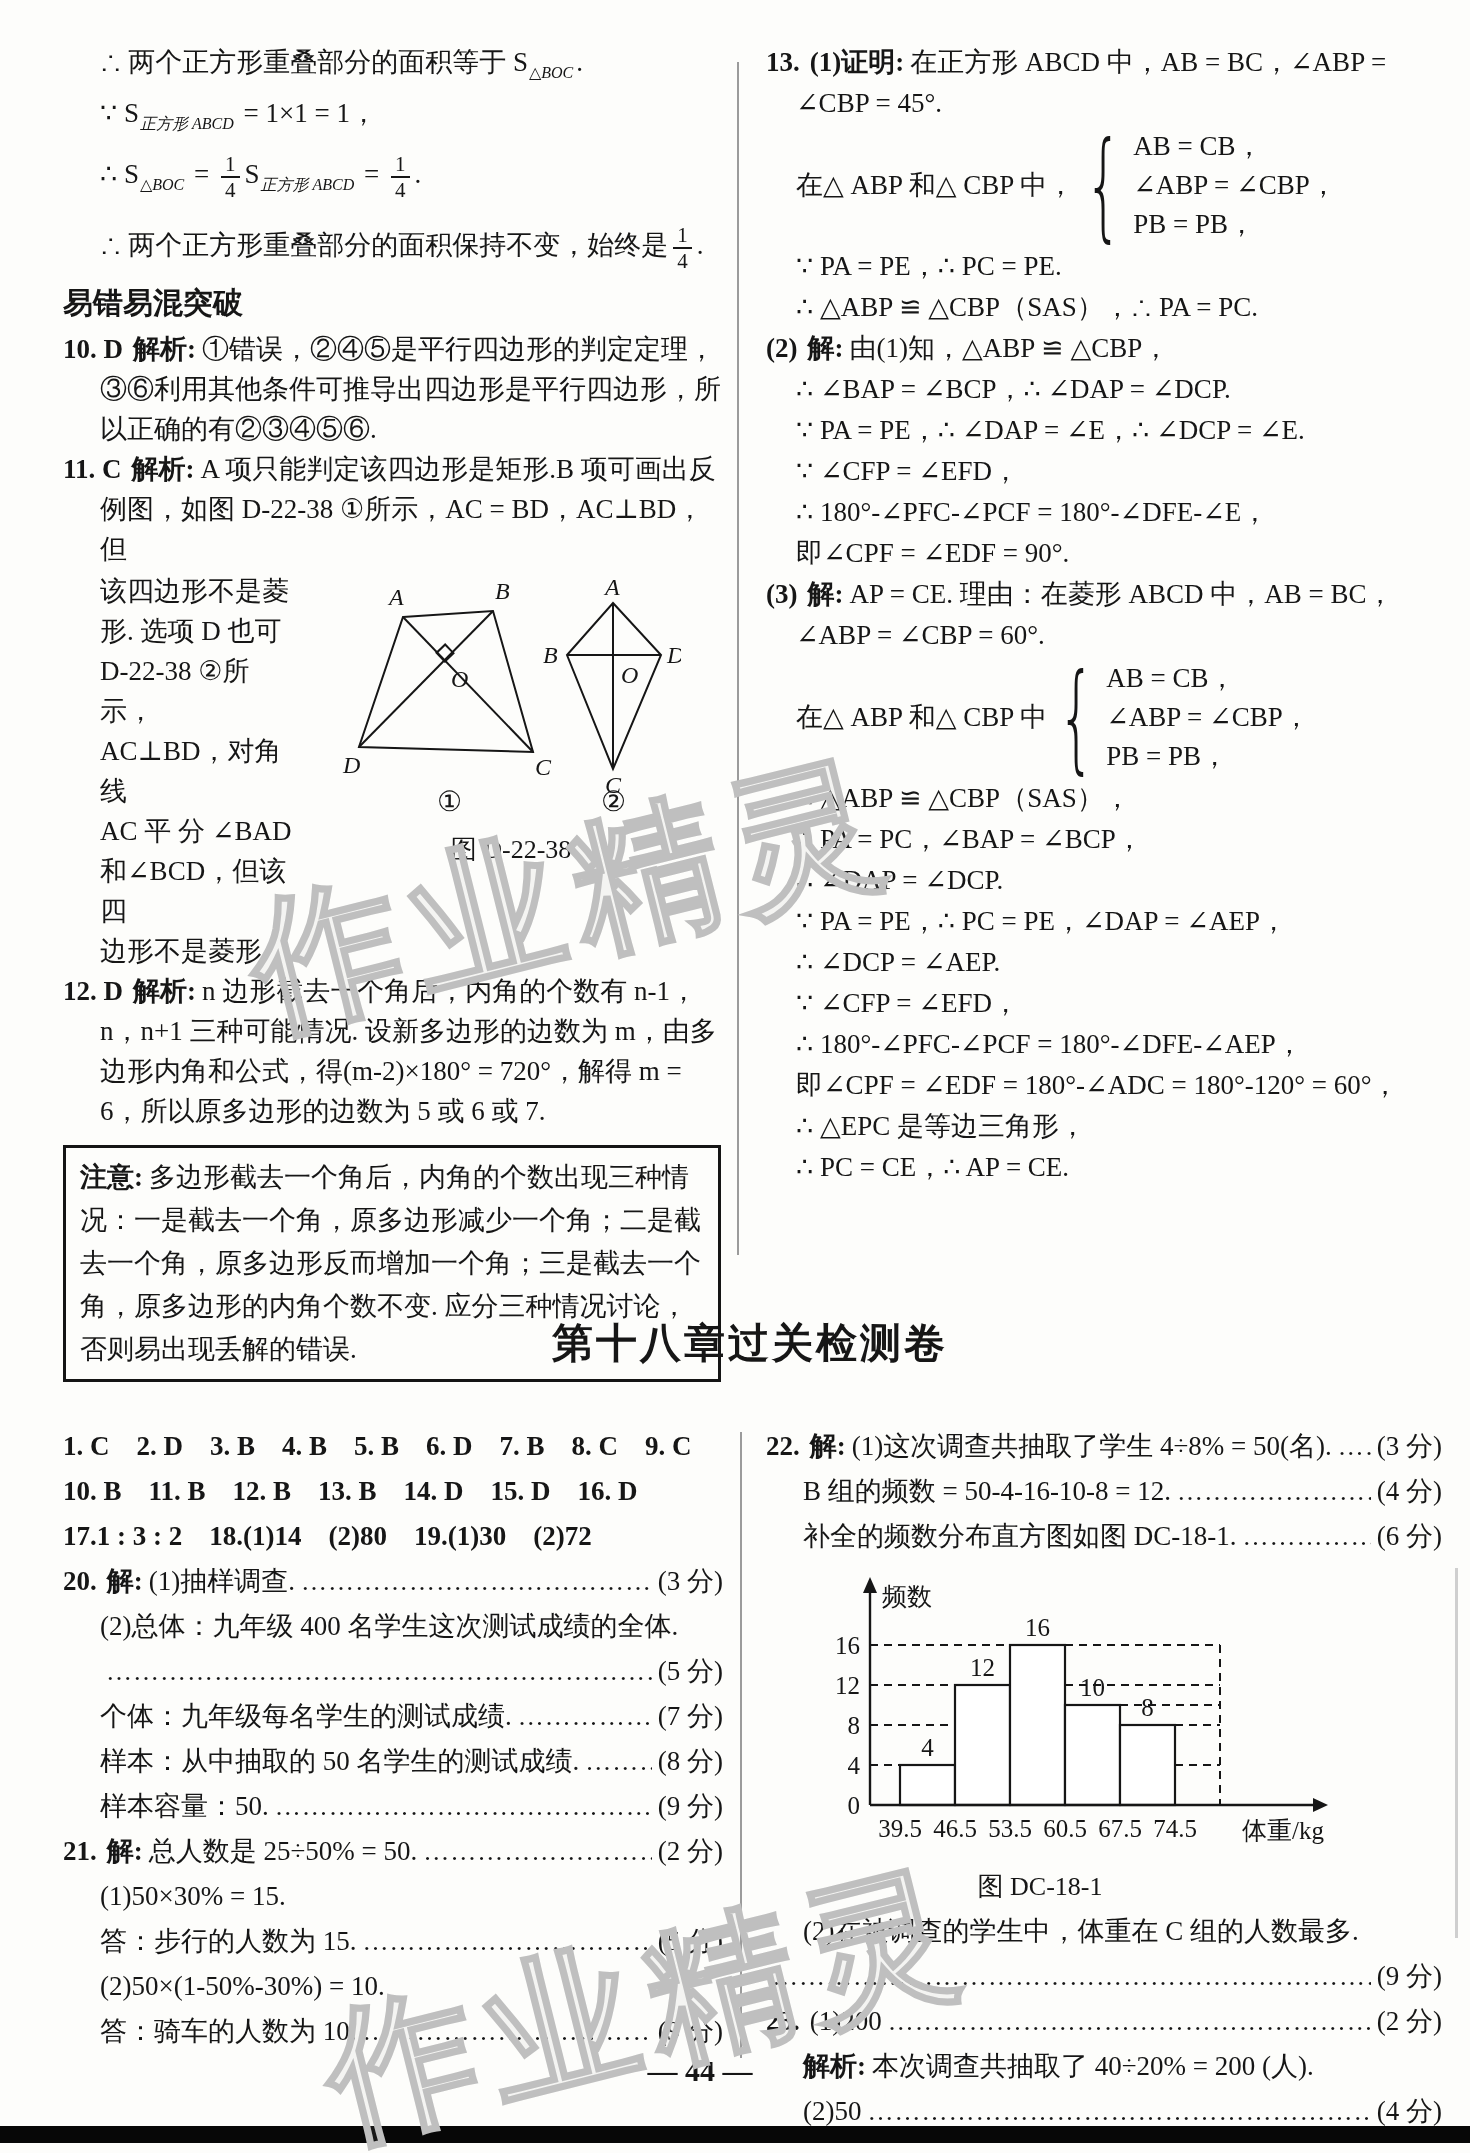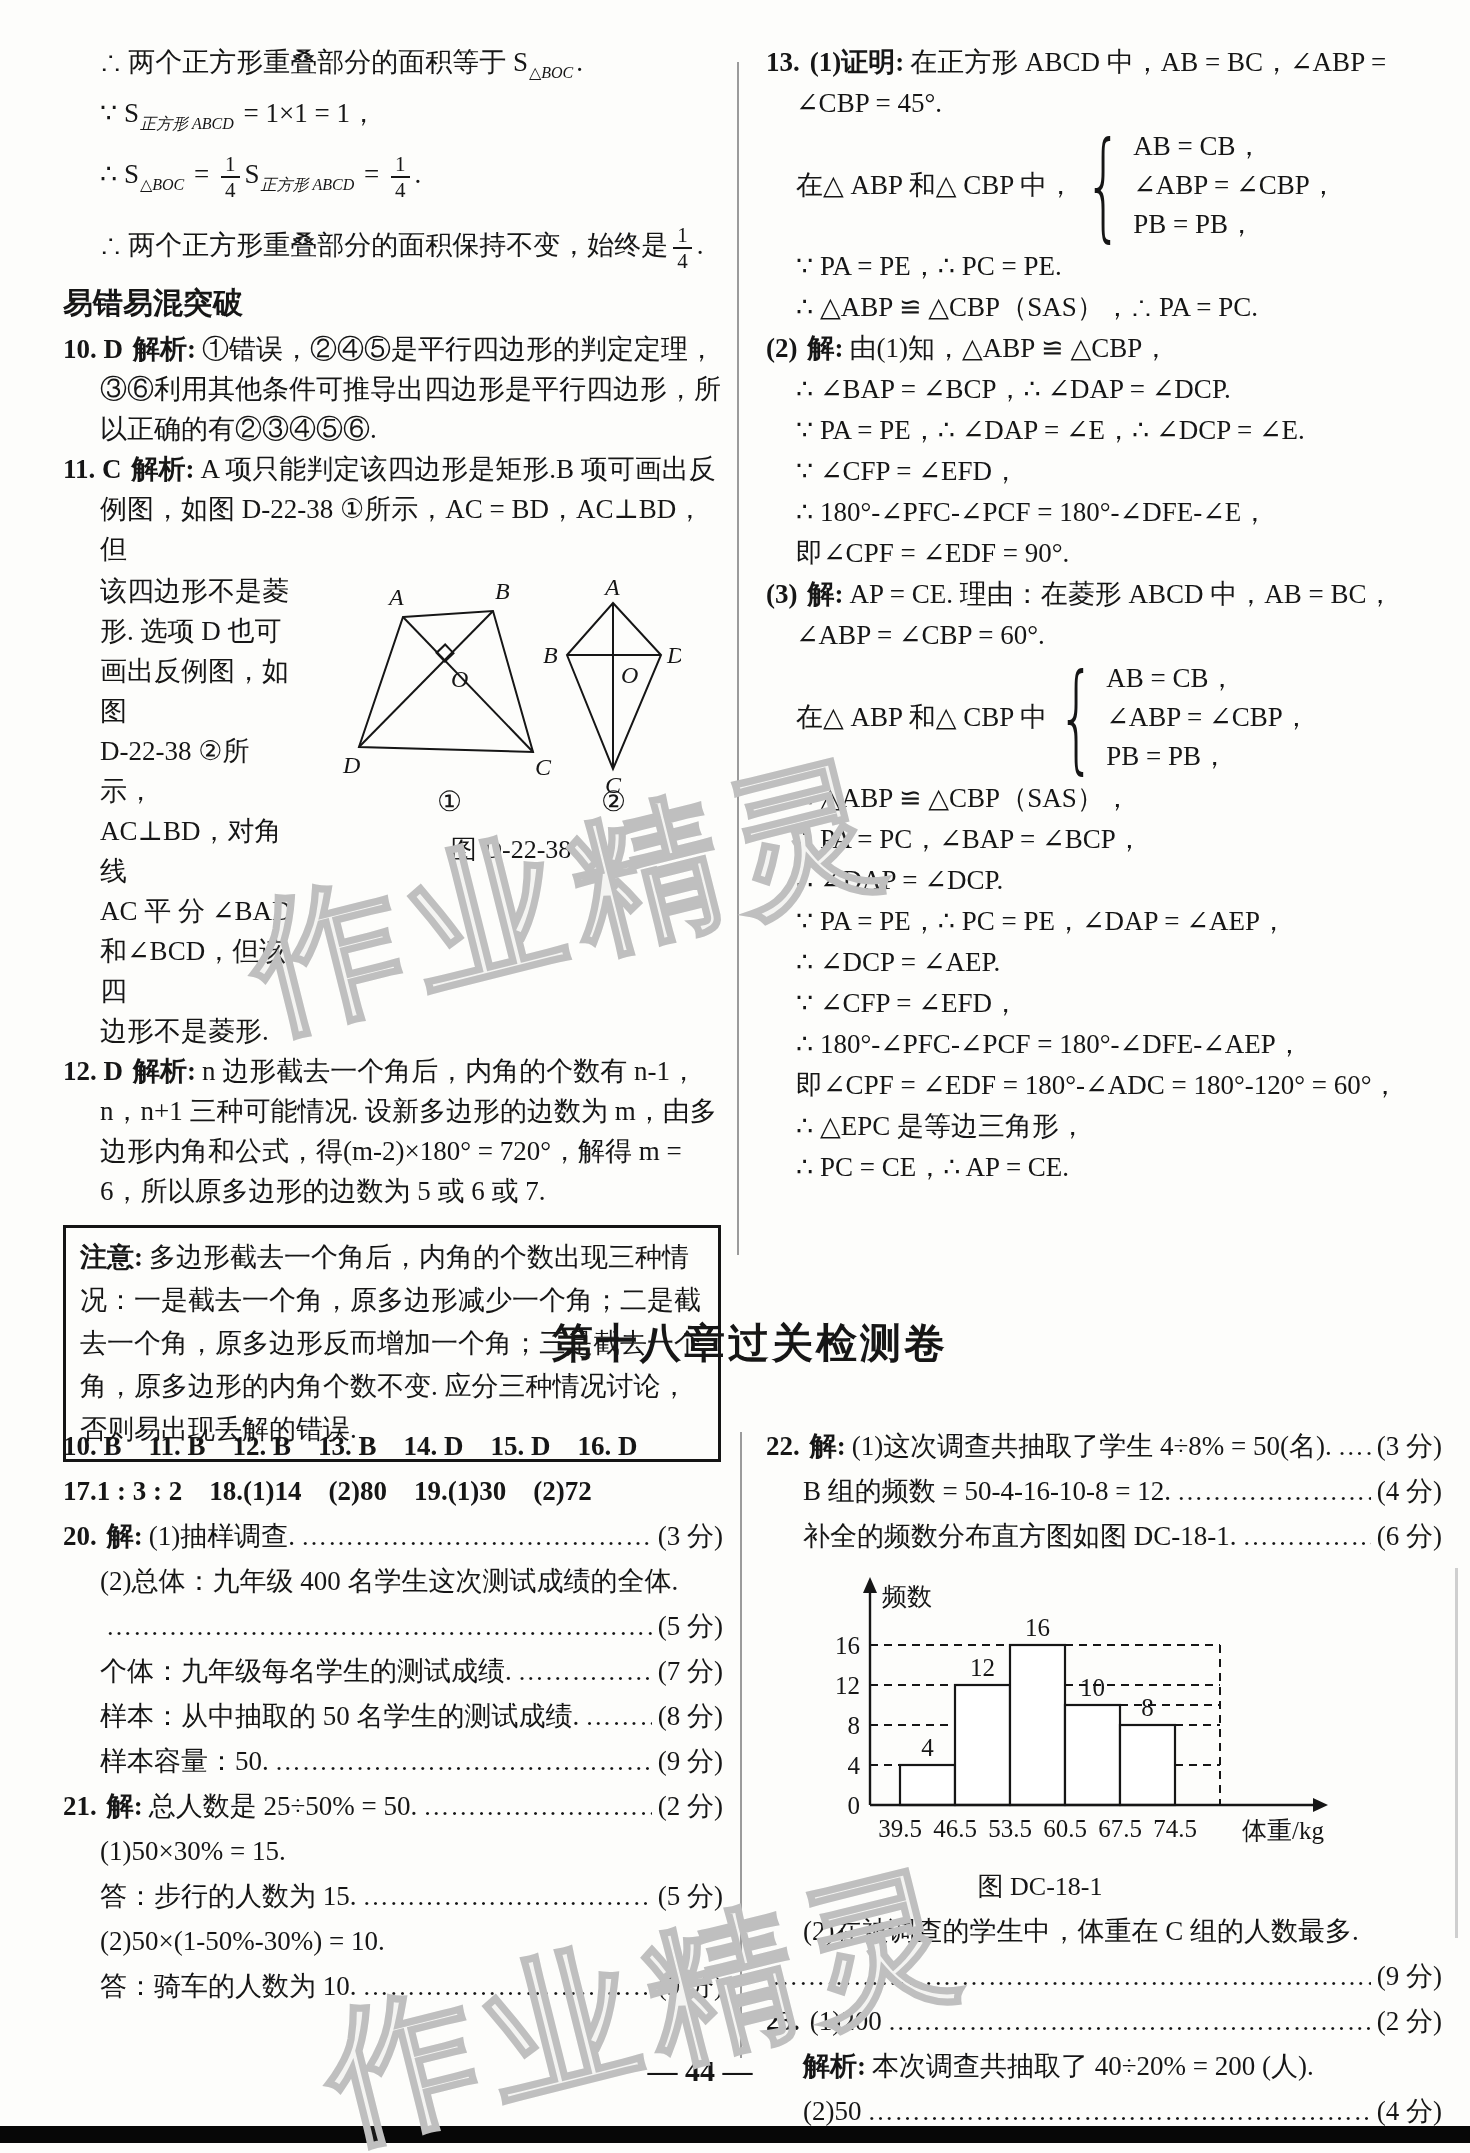--- a/index.html
+++ b/index.html
@@ -84,21 +84,20 @@
   <div>
       <div class="ln hang"><span class="b pre">10. D</span><span class="b lab">解析:</span><span class="t">①错误，②④⑤是平行四边形的判定定理，③⑥利用其他条件可推导出四边形是平行四边形，所以正确的有②③④⑤⑥.</span></div>
     </div>
   <div>
       <div class="ln hang"><span class="b pre">11. C</span><span class="b lab">解析:</span><span class="t">A 项只能判定该四边形是矩形.B 项可画出反例图，如图 D-22-38 ①所示，AC = BD，AC⊥BD，但</span></div>
     </div>
   <div class="row">
     <div class="narrow">
         <div class="ln ind"><span class="t">该四边形不是菱</span></div>
         <div class="ln ind"><span class="t">形. 选项 D 也可</span></div>
-        <div class="ln ind"><span class="t">画出反例图，如图</span></div>
         <div class="ln ind"><span class="t">D-22-38 ②所示，</span></div>
         <div class="ln ind"><span class="t">AC⊥BD，对角线</span></div>
         <div class="ln ind"><span class="t">AC 平 分 ∠BAD</span></div>
         <div class="ln ind"><span class="t">和∠BCD，但该四</span></div>
         <div class="ln ind"><span class="t">边形不是菱形.</span></div>
       </div>
     <div class="figwrap">
       <svg width="340" height="242" viewBox="0 0 340 242">
         <g class="fl">
           <polygon points="62,40 152,34 192,175 18,170"></polygon>
@@ -183,20 +182,21 @@
       <div class="ln ind"><span class="t">即∠CPF = ∠EDF = 180°-∠ADC = 180°-120° = 60°，</span></div>
       <div class="ln ind"><span class="t">∴ △EPC 是等边三角形，</span></div>
       <div class="ln ind"><span class="t">∴ PC = CE，∴ AP = CE.</span></div>
     </div>
 </div>
 
 <div class="section-title">第十八章过关检测卷</div>
 
 <div class="col botleft">
   <div>
+      <div class="ln hang"><span class="b pre">1. C　2. D　3. B　4. B　5. B　6. D　7. B　8. C　9. C</span></div>
       <div class="ln hang"><span class="b pre">10. B　11. B　12. B　13. B　14. D　15. D　16. D</span></div>
       <div class="ln hang"><span class="b pre">17.1 : 3 : 2　18.(1)14　(2)80　19.(1)30　(2)72</span></div>
       <div class="ln flex"><span class="b pre">20.</span><span class="b lab">解:</span><span class="t">(1)抽样调查.</span><span class="leader">………………………………………………………………………………………………………………</span><span class="score">(3 分)</span></div>
       <div class="ln ind"><span class="t">(2)总体：九年级 400 名学生这次测试成绩的全体.</span></div>
       <div class="ln ind flex"><span class="leader">………………………………………………………………………………………………………………</span><span class="score">(5 分)</span></div>
       <div class="ln ind flex"><span class="t">个体：九年级每名学生的测试成绩.</span><span class="leader">………………………………………………………………………………………………………………</span><span class="score">(7 分)</span></div>
       <div class="ln ind flex"><span class="t">样本：从中抽取的 50 名学生的测试成绩.</span><span class="leader">………………………………………………………………………………………………………………</span><span class="score">(8 分)</span></div>
       <div class="ln ind flex"><span class="t">样本容量：50.</span><span class="leader">………………………………………………………………………………………………………………</span><span class="score">(9 分)</span></div>
       <div class="ln flex"><span class="b pre">21.</span><span class="b lab">解:</span><span class="t">总人数是 25÷50% = 50.</span><span class="leader">………………………………………………………………………………………………………………</span><span class="score">(2 分)</span></div>
       <div class="ln ind"><span class="t">(1)50×30% = 15.</span></div>

